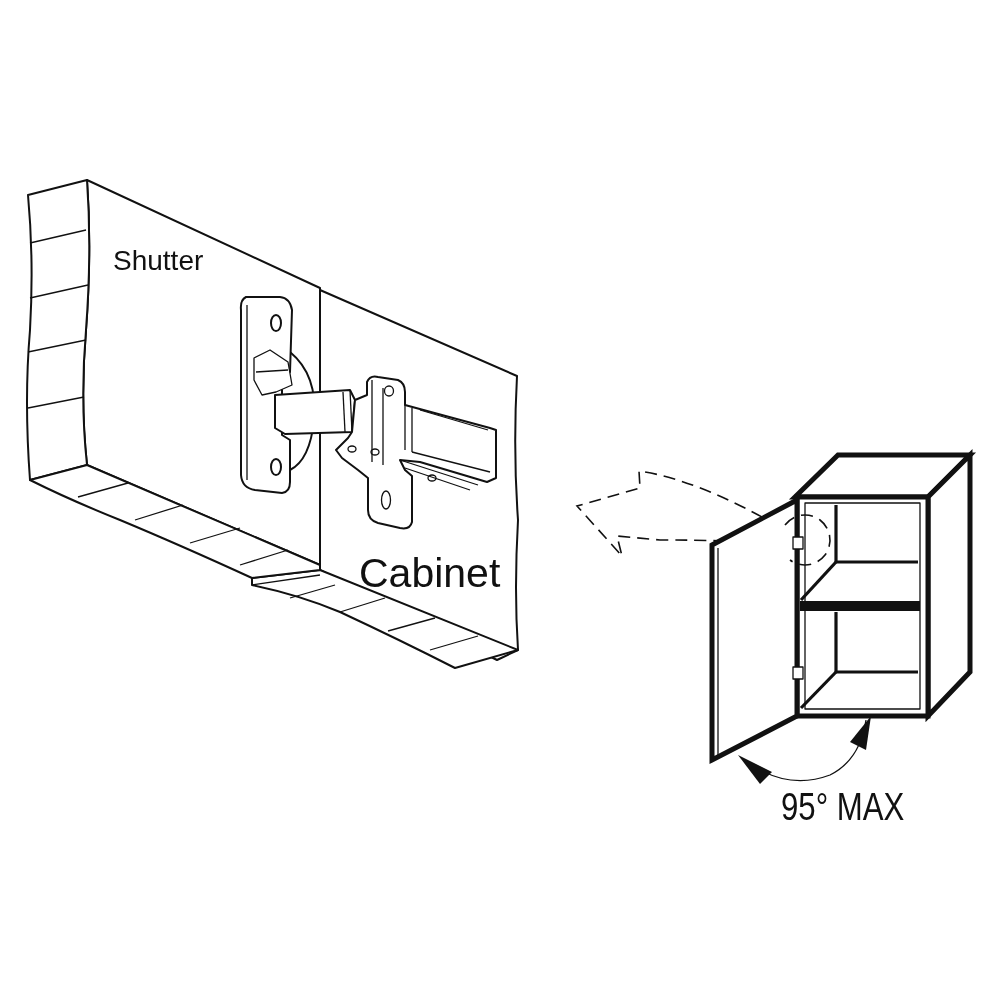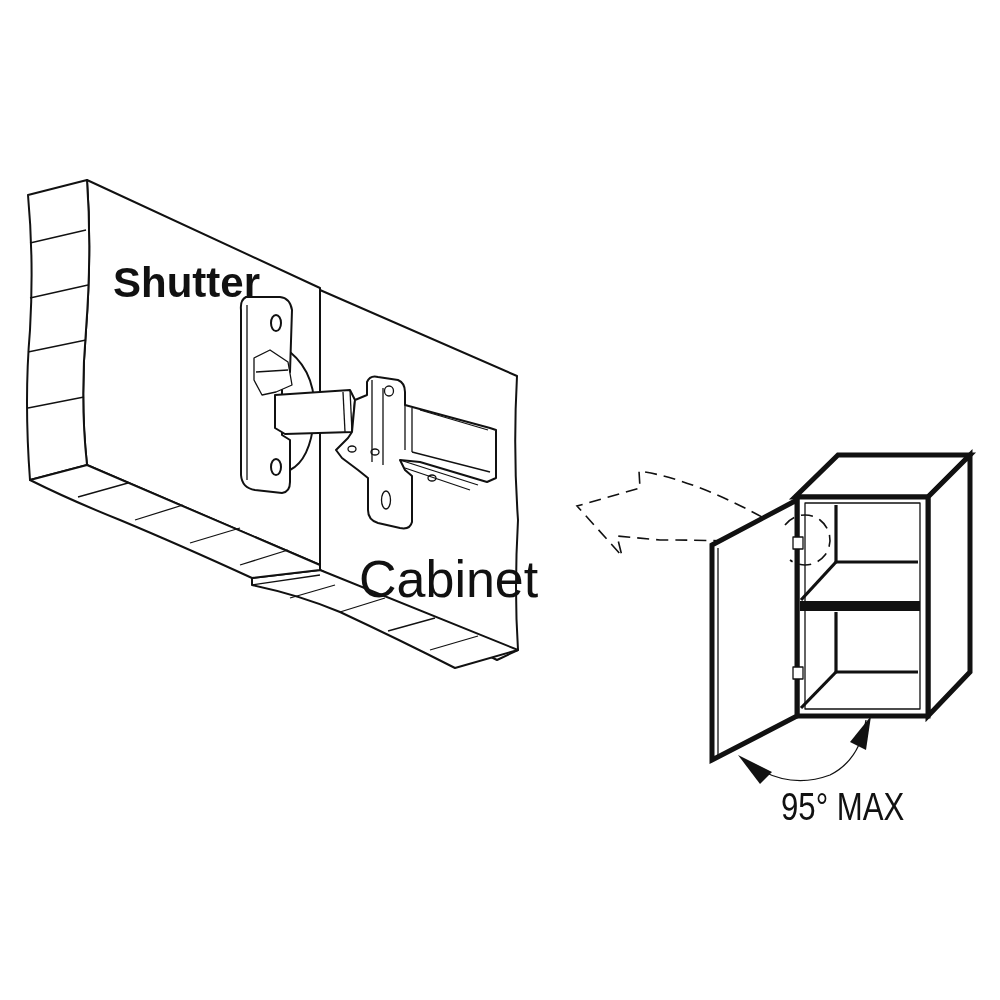--- a/index.html
+++ b/index.html
@@ -5,22 +5,22 @@
     html, body { margin: 0; padding: 0; background: #ffffff; }
     body { width: 1000px; height: 1000px; position: relative; overflow: hidden; }
     #canvas { position: absolute; left: 0; top: 0; width: 1000px; height: 1000px; }
     .label {
       position: absolute;
       font-family: "Liberation Sans", "DejaVu Sans", sans-serif;
       color: #111111;
       white-space: nowrap;
       line-height: 1;
     }
-    #lbl-shutter { left: 113px; top: 262px; font-size: 42px; font-weight: bold; }
-    #lbl-cabinet { left: 359px; top: 553px; font-size: 52px; }
+    #lbl-shutter { left: 113px; top: 247px; font-size: 28px; }
+    #lbl-cabinet { left: 359px; top: 553px; font-size: 41px; }
     #lbl-angle { left: 781px; top: 788px; font-size: 38px; transform: scaleX(0.82); transform-origin: left top; }
     svg .ln { fill: none; stroke: #111; stroke-width: 2; stroke-linejoin: round; stroke-linecap: round; }
     svg .thin { fill: none; stroke: #111; stroke-width: 1.3; stroke-linejoin: round; }
     svg .bold { fill: none; stroke: #111; stroke-width: 5; stroke-linejoin: miter; stroke-linecap: square; }
     svg .mid { fill: none; stroke: #111; stroke-width: 3.2; stroke-linejoin: miter; }
     svg .dash { fill: none; stroke: #111; stroke-width: 1.6; stroke-dasharray: 12 7; }
     svg .white { fill: #fff; }
   </style>
 </head>
 <body>

